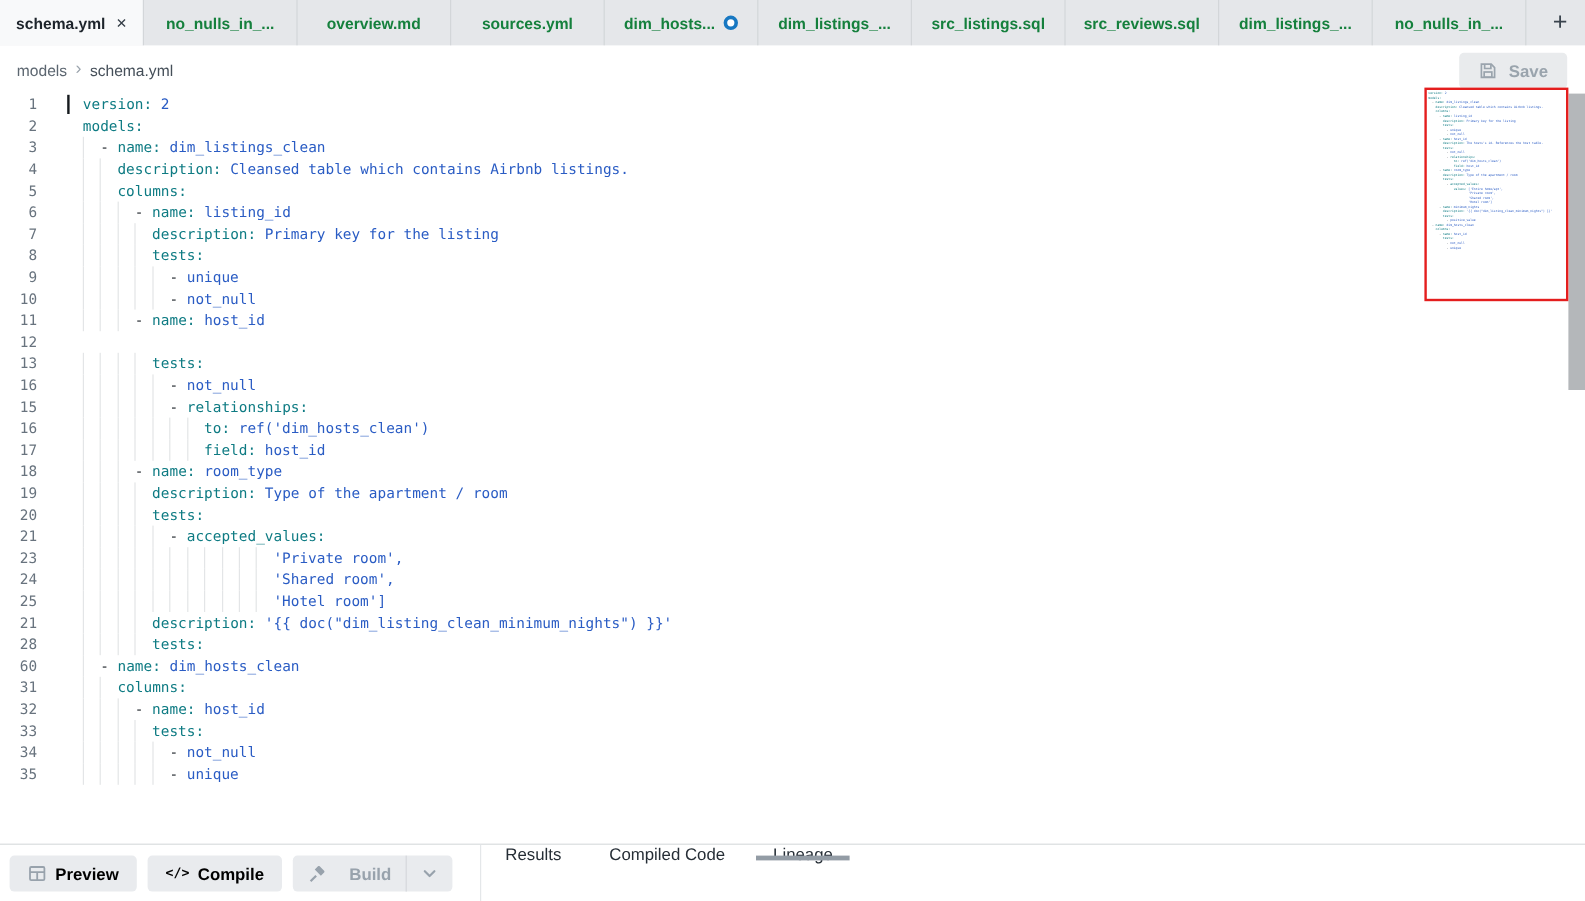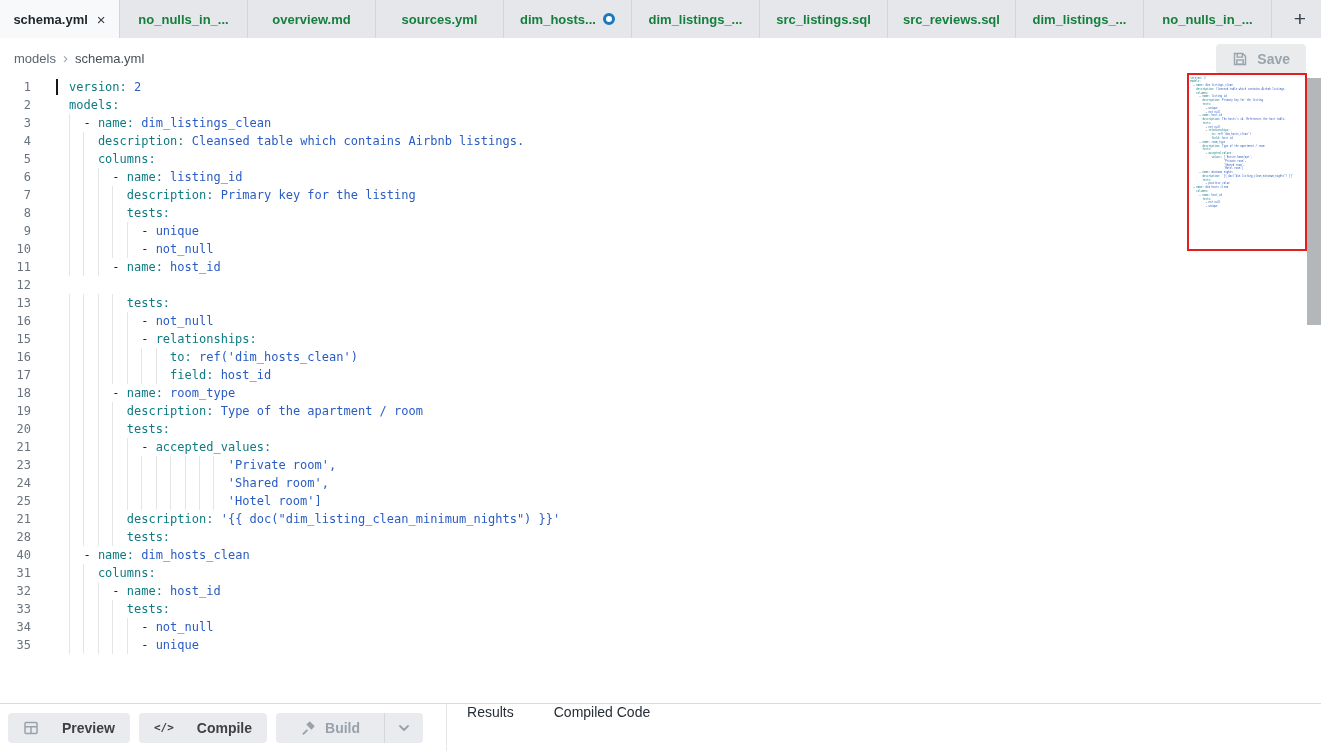--- a/index.html
+++ b/index.html
@@ -53,28 +53,28 @@
                   font-family:"DejaVu Sans Mono",monospace;font-size:12px}
   .minimap .ig{border-left:none}
 
   
   .vscroll-track{position:absolute;right:0;top:78px;width:14px;height:625px}
   .vscroll{position:absolute;left:0;top:0;width:14px;height:247px;background:#b4b7ba}
 
   
   .bottombar{position:absolute;left:0;right:0;bottom:0;height:48px;background:#fff;
              border-top:1px solid #d9dcde;display:flex;align-items:center}
-  .btn{height:30px;background:#e9ebee;border-radius:4px;color:#404040;font-size:14px;
-       font-weight:600;display:flex;align-items:center;gap:23px;padding:0 15px;cursor:default}
+  .btn{height:30px;background:#e9ebee;border-radius:4px;color:#000000;font-size:14px;
+       font-weight:600;display:flex;align-items:center;gap:7px;padding:0 15px;cursor:default}
   .btn svg{flex:none}
   .btn-preview{margin-left:8px}
   .btn-compile{margin-left:9px}
   .build-group{margin-left:9px;display:flex;height:30px;background:#e9ebee;border-radius:4px;
                color:#98a2ac;font-size:14px;font-weight:600}
-  .build-main{display:flex;align-items:center;gap:9px;padding:0 24px;cursor:default}
+  .build-main{display:flex;align-items:center;gap:19px;padding:0 12px;cursor:default}
   .build-sep{width:1px;background:#d5d8db;margin:0}
   .build-caret{width:38px;display:flex;align-items:center;justify-content:center;cursor:pointer}
   .panel-divider{width:1px;height:48px;background:#e4e7e9;margin-left:23px}
   .bottom-tabs{display:flex;height:48px;align-items:flex-start}
   .btab{padding:0 20px;font-size:14px;color:#262e36;display:flex;align-items:center;
         position:relative;cursor:pointer}
   .btab.active::after{content:"";position:absolute;left:6px;right:6px;bottom:3px;height:4px;
         background:#939ca5}
   .code-glyph{font-family:"DejaVu Sans Mono",monospace;font-size:11px;font-weight:700}
 </style>
@@ -156,21 +156,21 @@
     <div class="line"><span class="gutter">17</span><span class="lc"><span class="ig">  </span><span class="ig">  </span><span class="ig">  </span><span class="ig">  </span><span class="ig">  </span><span class="ig">  </span><span class="ig">  </span><span class="k">field:</span><span class="v"> host_id</span></span></div>
     <div class="line"><span class="gutter">18</span><span class="lc"><span class="ig">  </span><span class="ig">  </span><span class="ig">  </span><span class="p">- </span><span class="k">name:</span><span class="v"> room_type</span></span></div>
     <div class="line"><span class="gutter">19</span><span class="lc"><span class="ig">  </span><span class="ig">  </span><span class="ig">  </span><span class="ig">  </span><span class="k">description:</span><span class="v"> Type of the apartment / room</span></span></div>
     <div class="line"><span class="gutter">20</span><span class="lc"><span class="ig">  </span><span class="ig">  </span><span class="ig">  </span><span class="ig">  </span><span class="k">tests:</span></span></div>
     <div class="line"><span class="gutter">21</span><span class="lc"><span class="ig">  </span><span class="ig">  </span><span class="ig">  </span><span class="ig">  </span><span class="ig">  </span><span class="p">- </span><span class="k">accepted_values:</span></span></div>
     <div class="line"><span class="gutter">23</span><span class="lc"><span class="ig">  </span><span class="ig">  </span><span class="ig">  </span><span class="ig">  </span><span class="ig">  </span><span class="ig">  </span><span class="ig">  </span><span class="ig">  </span><span class="ig">  </span><span class="ig">  </span><span class="ig">  </span><span class="v">'Private room',</span></span></div>
     <div class="line"><span class="gutter">24</span><span class="lc"><span class="ig">  </span><span class="ig">  </span><span class="ig">  </span><span class="ig">  </span><span class="ig">  </span><span class="ig">  </span><span class="ig">  </span><span class="ig">  </span><span class="ig">  </span><span class="ig">  </span><span class="ig">  </span><span class="v">'Shared room',</span></span></div>
     <div class="line"><span class="gutter">25</span><span class="lc"><span class="ig">  </span><span class="ig">  </span><span class="ig">  </span><span class="ig">  </span><span class="ig">  </span><span class="ig">  </span><span class="ig">  </span><span class="ig">  </span><span class="ig">  </span><span class="ig">  </span><span class="ig">  </span><span class="v">'Hotel room']</span></span></div>
     <div class="line"><span class="gutter">21</span><span class="lc"><span class="ig">  </span><span class="ig">  </span><span class="ig">  </span><span class="ig">  </span><span class="k">description:</span><span class="v"> '{{ doc("dim_listing_clean_minimum_nights") }}'</span></span></div>
     <div class="line"><span class="gutter">28</span><span class="lc"><span class="ig">  </span><span class="ig">  </span><span class="ig">  </span><span class="ig">  </span><span class="k">tests:</span></span></div>
-    <div class="line"><span class="gutter">40</span><span class="lc"><span class="ig">  </span><span class="p">- </span><span class="k">name:</span><span class="v"> dim_hosts_clean</span></span></div>
+    <div class="line"><span class="gutter">60</span><span class="lc"><span class="ig">  </span><span class="p">- </span><span class="k">name:</span><span class="v"> dim_hosts_clean</span></span></div>
     <div class="line"><span class="gutter">31</span><span class="lc"><span class="ig">  </span><span class="ig">  </span><span class="k">columns:</span></span></div>
     <div class="line"><span class="gutter">32</span><span class="lc"><span class="ig">  </span><span class="ig">  </span><span class="ig">  </span><span class="p">- </span><span class="k">name:</span><span class="v"> host_id</span></span></div>
     <div class="line"><span class="gutter">33</span><span class="lc"><span class="ig">  </span><span class="ig">  </span><span class="ig">  </span><span class="ig">  </span><span class="k">tests:</span></span></div>
     <div class="line"><span class="gutter">34</span><span class="lc"><span class="ig">  </span><span class="ig">  </span><span class="ig">  </span><span class="ig">  </span><span class="ig">  </span><span class="p">- </span><span class="v">not_null</span></span></div>
     <div class="line"><span class="gutter">35</span><span class="lc"><span class="ig">  </span><span class="ig">  </span><span class="ig">  </span><span class="ig">  </span><span class="ig">  </span><span class="p">- </span><span class="v">unique</span></span></div>
   </div>
 
 <div class="map-annot">
   <div class="minimap" id="minimap">
       <div class="mline"><span class="k">version:</span><span class="v"> 2</span></div>
@@ -250,14 +250,15 @@
       </span>
     </div>
   </div>
 
   <div class="panel-divider"></div>
 
   <div class="bottom-tabs">
 
   <div class="btab">Results</div>
       <div class="btab">Compiled Code</div>
+      <div class="btab active">Lineage</div>
     </div>
 </div>
 
 </body></html>

